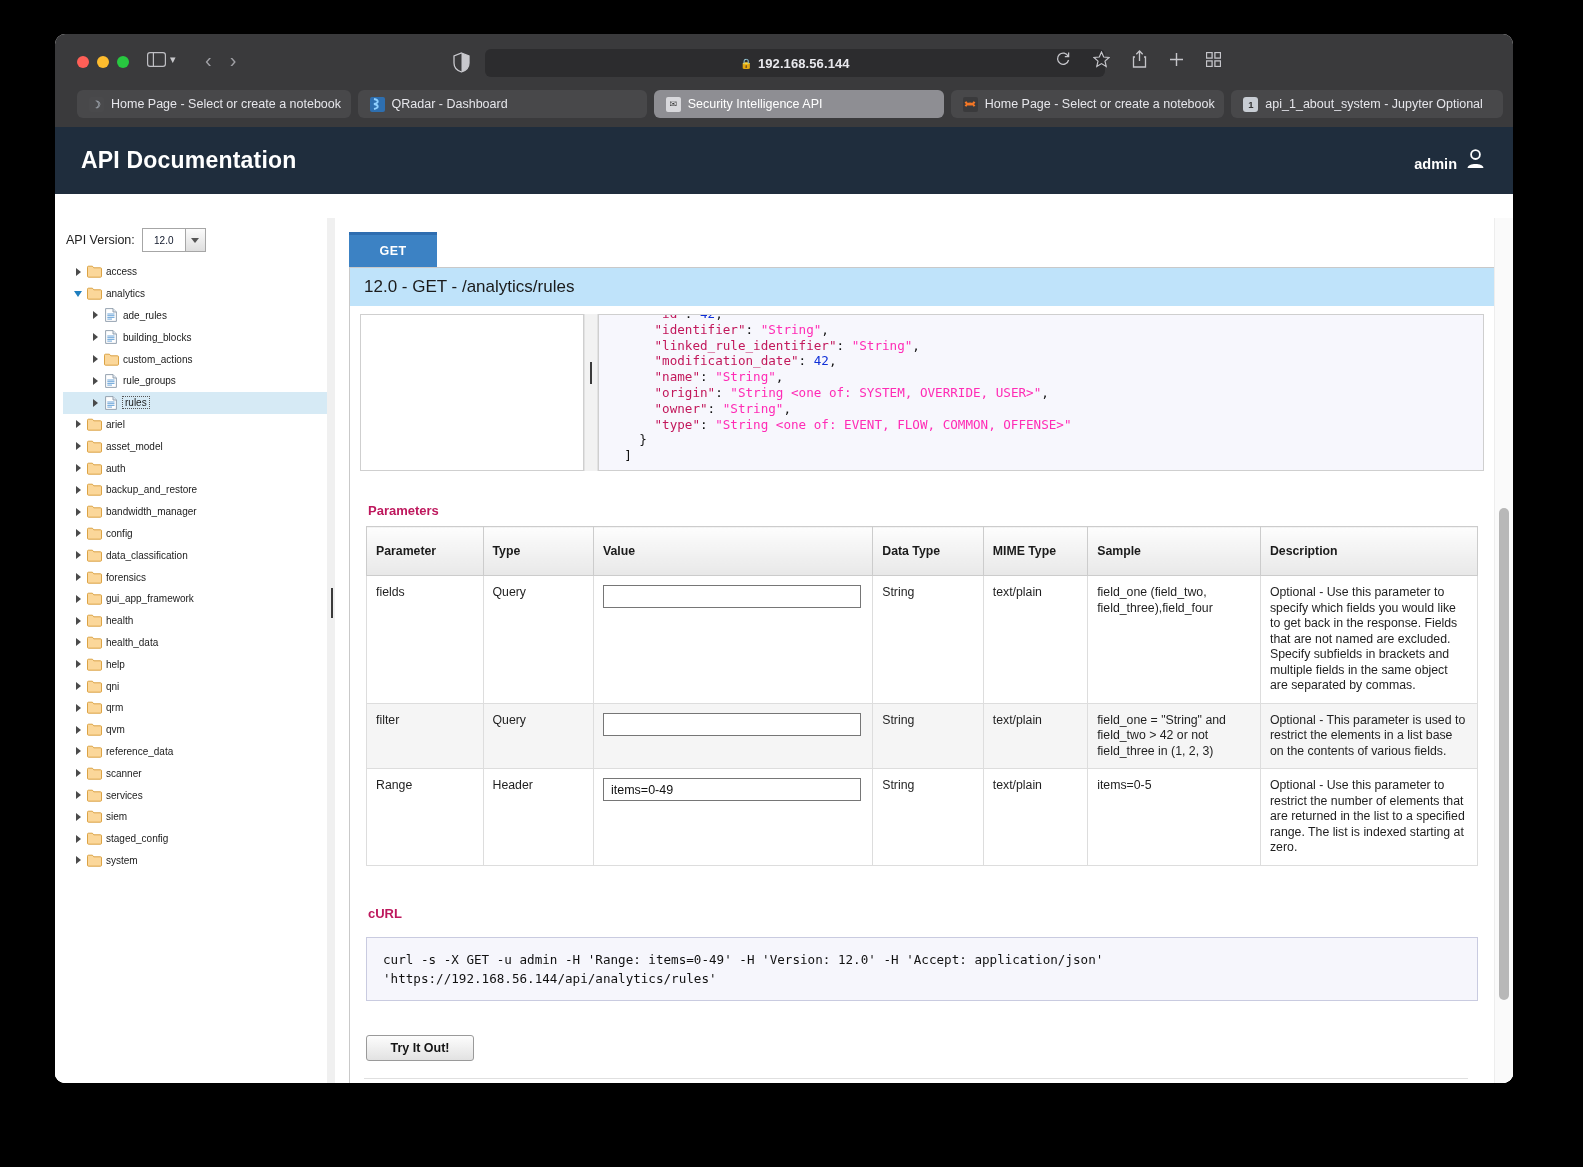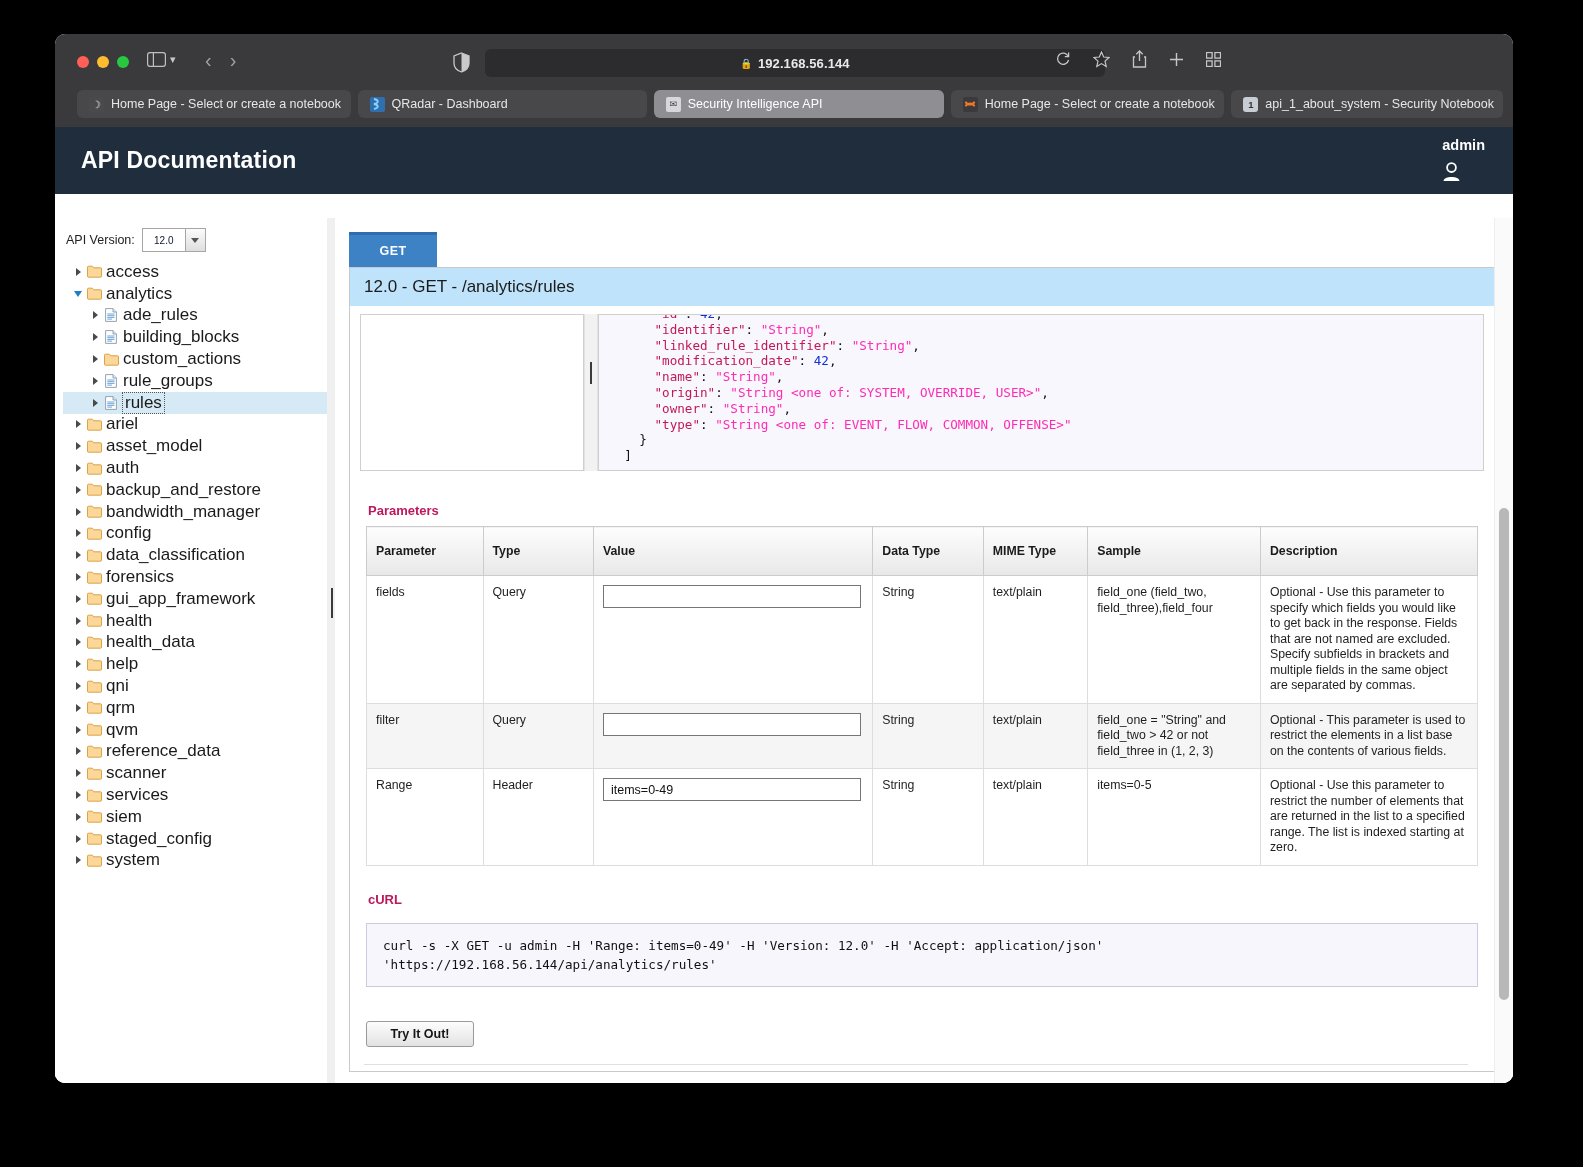--- a/index.html
+++ b/index.html
@@ -54,40 +54,40 @@
   .fav-qr{background:#2e6fb0;}
   .fav-mail{background:#d8d8dc;color:#333;font-size:9px;}
   .fav-num{background:#c8cdd4;color:#333;font-size:9.5px;font-weight:700;border-radius:3px;}
   
   .page{position:absolute;left:0;top:93px;right:0;bottom:0;background:#fff;}
   .apphdr{
     height:67px;background:#1f2d3d;display:flex;align-items:center;
     justify-content:space-between;padding:0 28px 0 26px;
   }
   .apptitle{color:#fff;font-size:23px;font-weight:700;letter-spacing:.2px;}
-  .userbox{display:flex;align-items:flex-start;gap:9px;color:#fff;font-size:14.5px;font-weight:700;flex-direction:column;}
+  .userbox{display:flex;align-items:flex-end;gap:9px;color:#fff;font-size:14.5px;font-weight:700;}
   .crumbbar{height:33px;background:#fff;display:flex;align-items:center;padding-left:27px;
     border-bottom:1px solid #dcdcdc;}
   .crumb{color:#7a4f8c;font-size:12.5px;}
   .body{position:absolute;left:0;top:91px;right:0;bottom:0;display:flex;background:#fff;}
   
   .sidebar{width:272px;flex:none;padding:10px 0 0 8px;overflow:hidden;position:relative;background:#fff;}
   .verrow{display:flex;align-items:center;gap:7px;padding:0 0 9px 3px;}
   .verlabel{font-size:12.5px;color:#222;}
   .versel{
     display:flex;align-items:stretch;height:22px;border:1px solid #a6a6a6;background:#fff;
   }
   .verval{width:42px;display:flex;align-items:center;justify-content:center;font-size:10px;color:#0f172a;}
   .verarrow{
     width:19px;border-left:1px solid #a6a6a6;
     background:linear-gradient(#fbfbfb,#dedede);
     display:flex;align-items:center;justify-content:center;
   }
   .tri-d{width:0;height:0;border-left:4px solid transparent;border-right:4px solid transparent;border-top:5px solid #555;}
-  .node{display:flex;align-items:center;height:21.8px;font-size:17px;color:#1a1a1a;padding-left:8px;}
+  .node{display:flex;align-items:center;height:21.8px;font-size:10px;color:#1a1a1a;padding-left:8px;}
   .node.lvl2{padding-left:25px;}
   .node.sel{background:#d6eaf5;}
   .arrow{width:14px;flex:none;display:flex;align-items:center;justify-content:center;}
   .tri-r{width:0;height:0;border-top:4px solid transparent;border-bottom:4px solid transparent;border-left:5px solid #4a4a4a;}
   .tri-open{width:0;height:0;border-left:4.5px solid transparent;border-right:4.5px solid transparent;border-top:6px solid #1f7fbf;}
   .ic{width:18px;flex:none;display:flex;align-items:center;justify-content:center;margin-right:3px;}
   .nodelabel{white-space:nowrap;}
   .nodelabel.focus{outline:1px dotted #555;padding:0 2px;}
   .splitter{
     position:absolute;left:272px;top:0;bottom:0;width:10px;background:#f0f0f0;
@@ -252,21 +252,21 @@
         <span class="favicon" style="background:#3a3a3c">
           <svg width="12" height="12" viewBox="0 0 12 12">
               <path d="M1.5 3.8 A5 5 0 0 0 10.5 3.8" stroke="#f37726" stroke-width="2" fill="none"></path>
               <path d="M1.5 8.2 A5 5 0 0 1 10.5 8.2" stroke="#f37726" stroke-width="2" fill="none"></path>
             </svg>
         </span>
         <span>Home Page - Select or create a notebook</span>
       </div>
       <div class="tab" style="width:256px">
         <span class="favicon fav-num">1</span>
-        <span>api_1_about_system - Security Notebook</span>
+        <span>api_1_about_system - Jupyter Optional</span>
       </div>
     </div>
   </div>
 
   <div class="page">
 
     <div class="apphdr">
       <div class="apptitle">API Documentation</div>
       <div class="userbox">
         <span>admin</span>
@@ -708,21 +708,21 @@
                     <td>Header</td>
                     <td><input class="valinput" type="text" value="items=0-49" style=""></td>
                     <td>String</td>
                     <td>text/plain</td>
                     <td>items=0-5</td>
                     <td>Optional - Use this parameter to restrict the number of elements that are returned in the list to a specified range. The list is indexed starting at zero.</td>
                   </tr>
                 </tbody>
             </table>
 
-            <div class="sect" style="margin-top:26px">cURL</div>
+            <div class="sect" style="margin-top:40px">cURL</div>
             <div class="curlbox">curl -s -X GET -u admin -H 'Range: items=0-49' -H 'Version: 12.0' -H 'Accept: application/json'
 'https://192.168.56.144/api/analytics/rules'</div>
 
             <button class="tryout">Try It Out!</button>
             <div class="botline"></div>
           </div>
         </div>
         <div class="pagetrack"></div>
         <div class="pagescroll"></div>
       </div>

